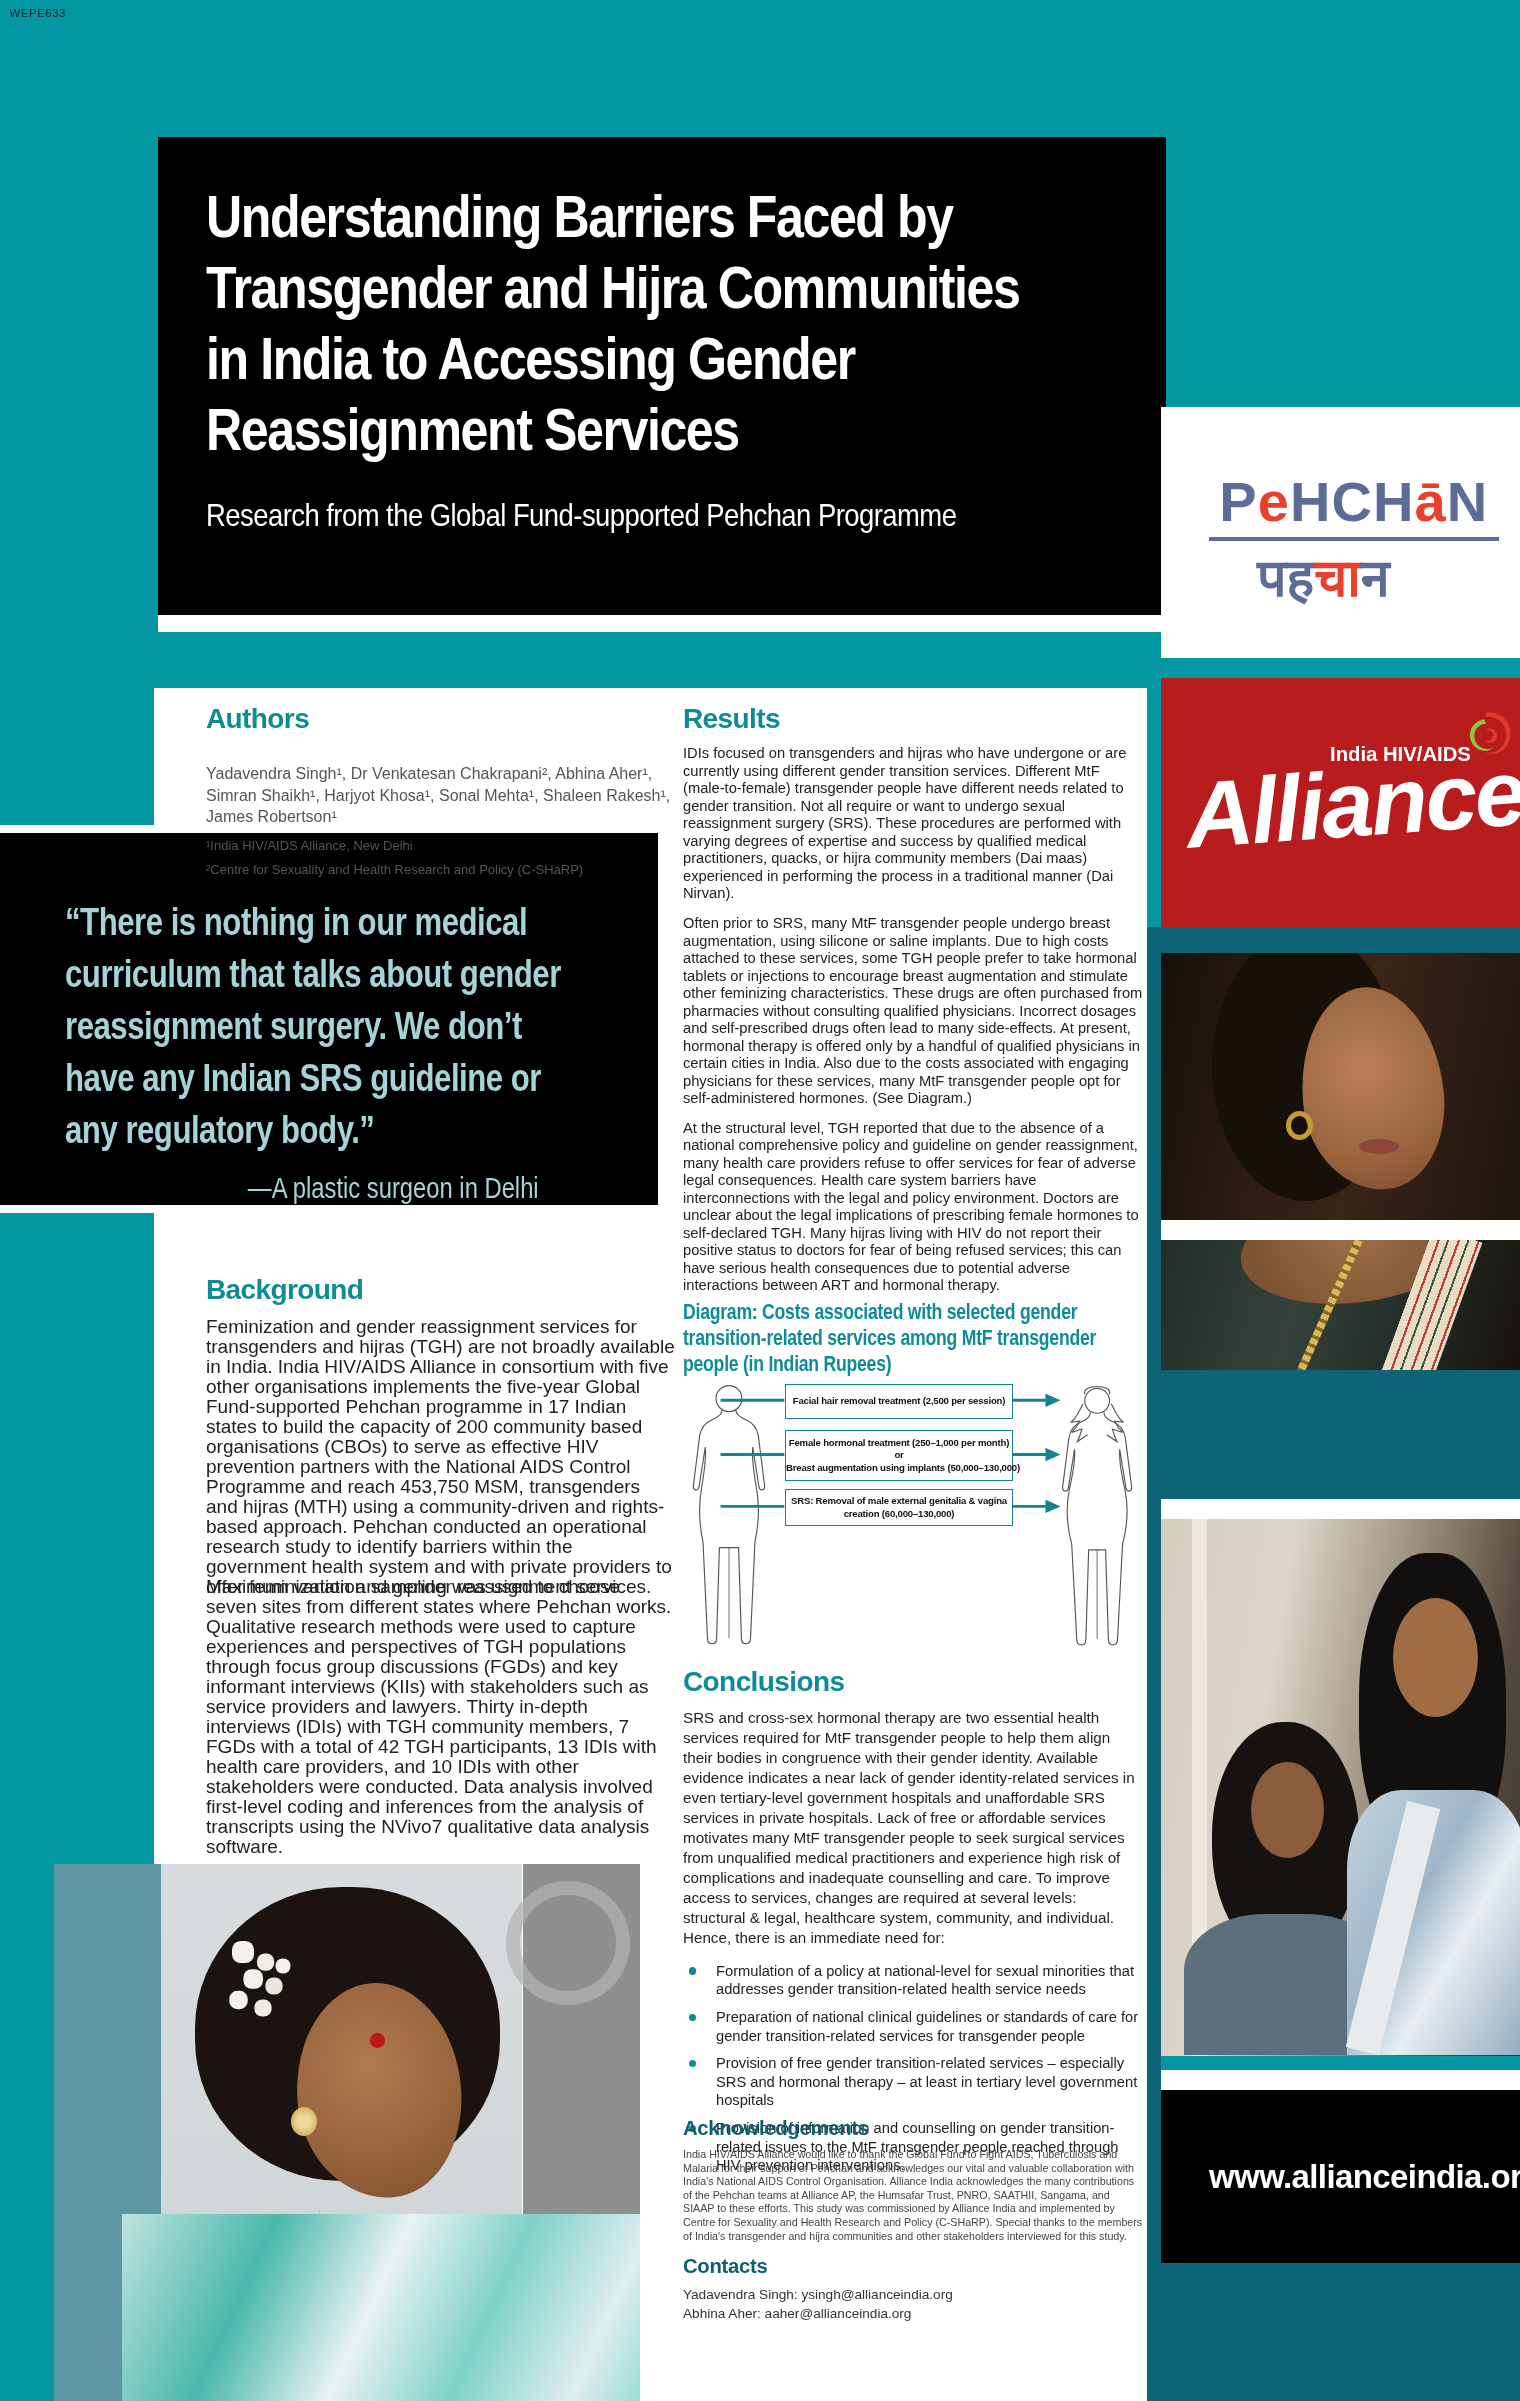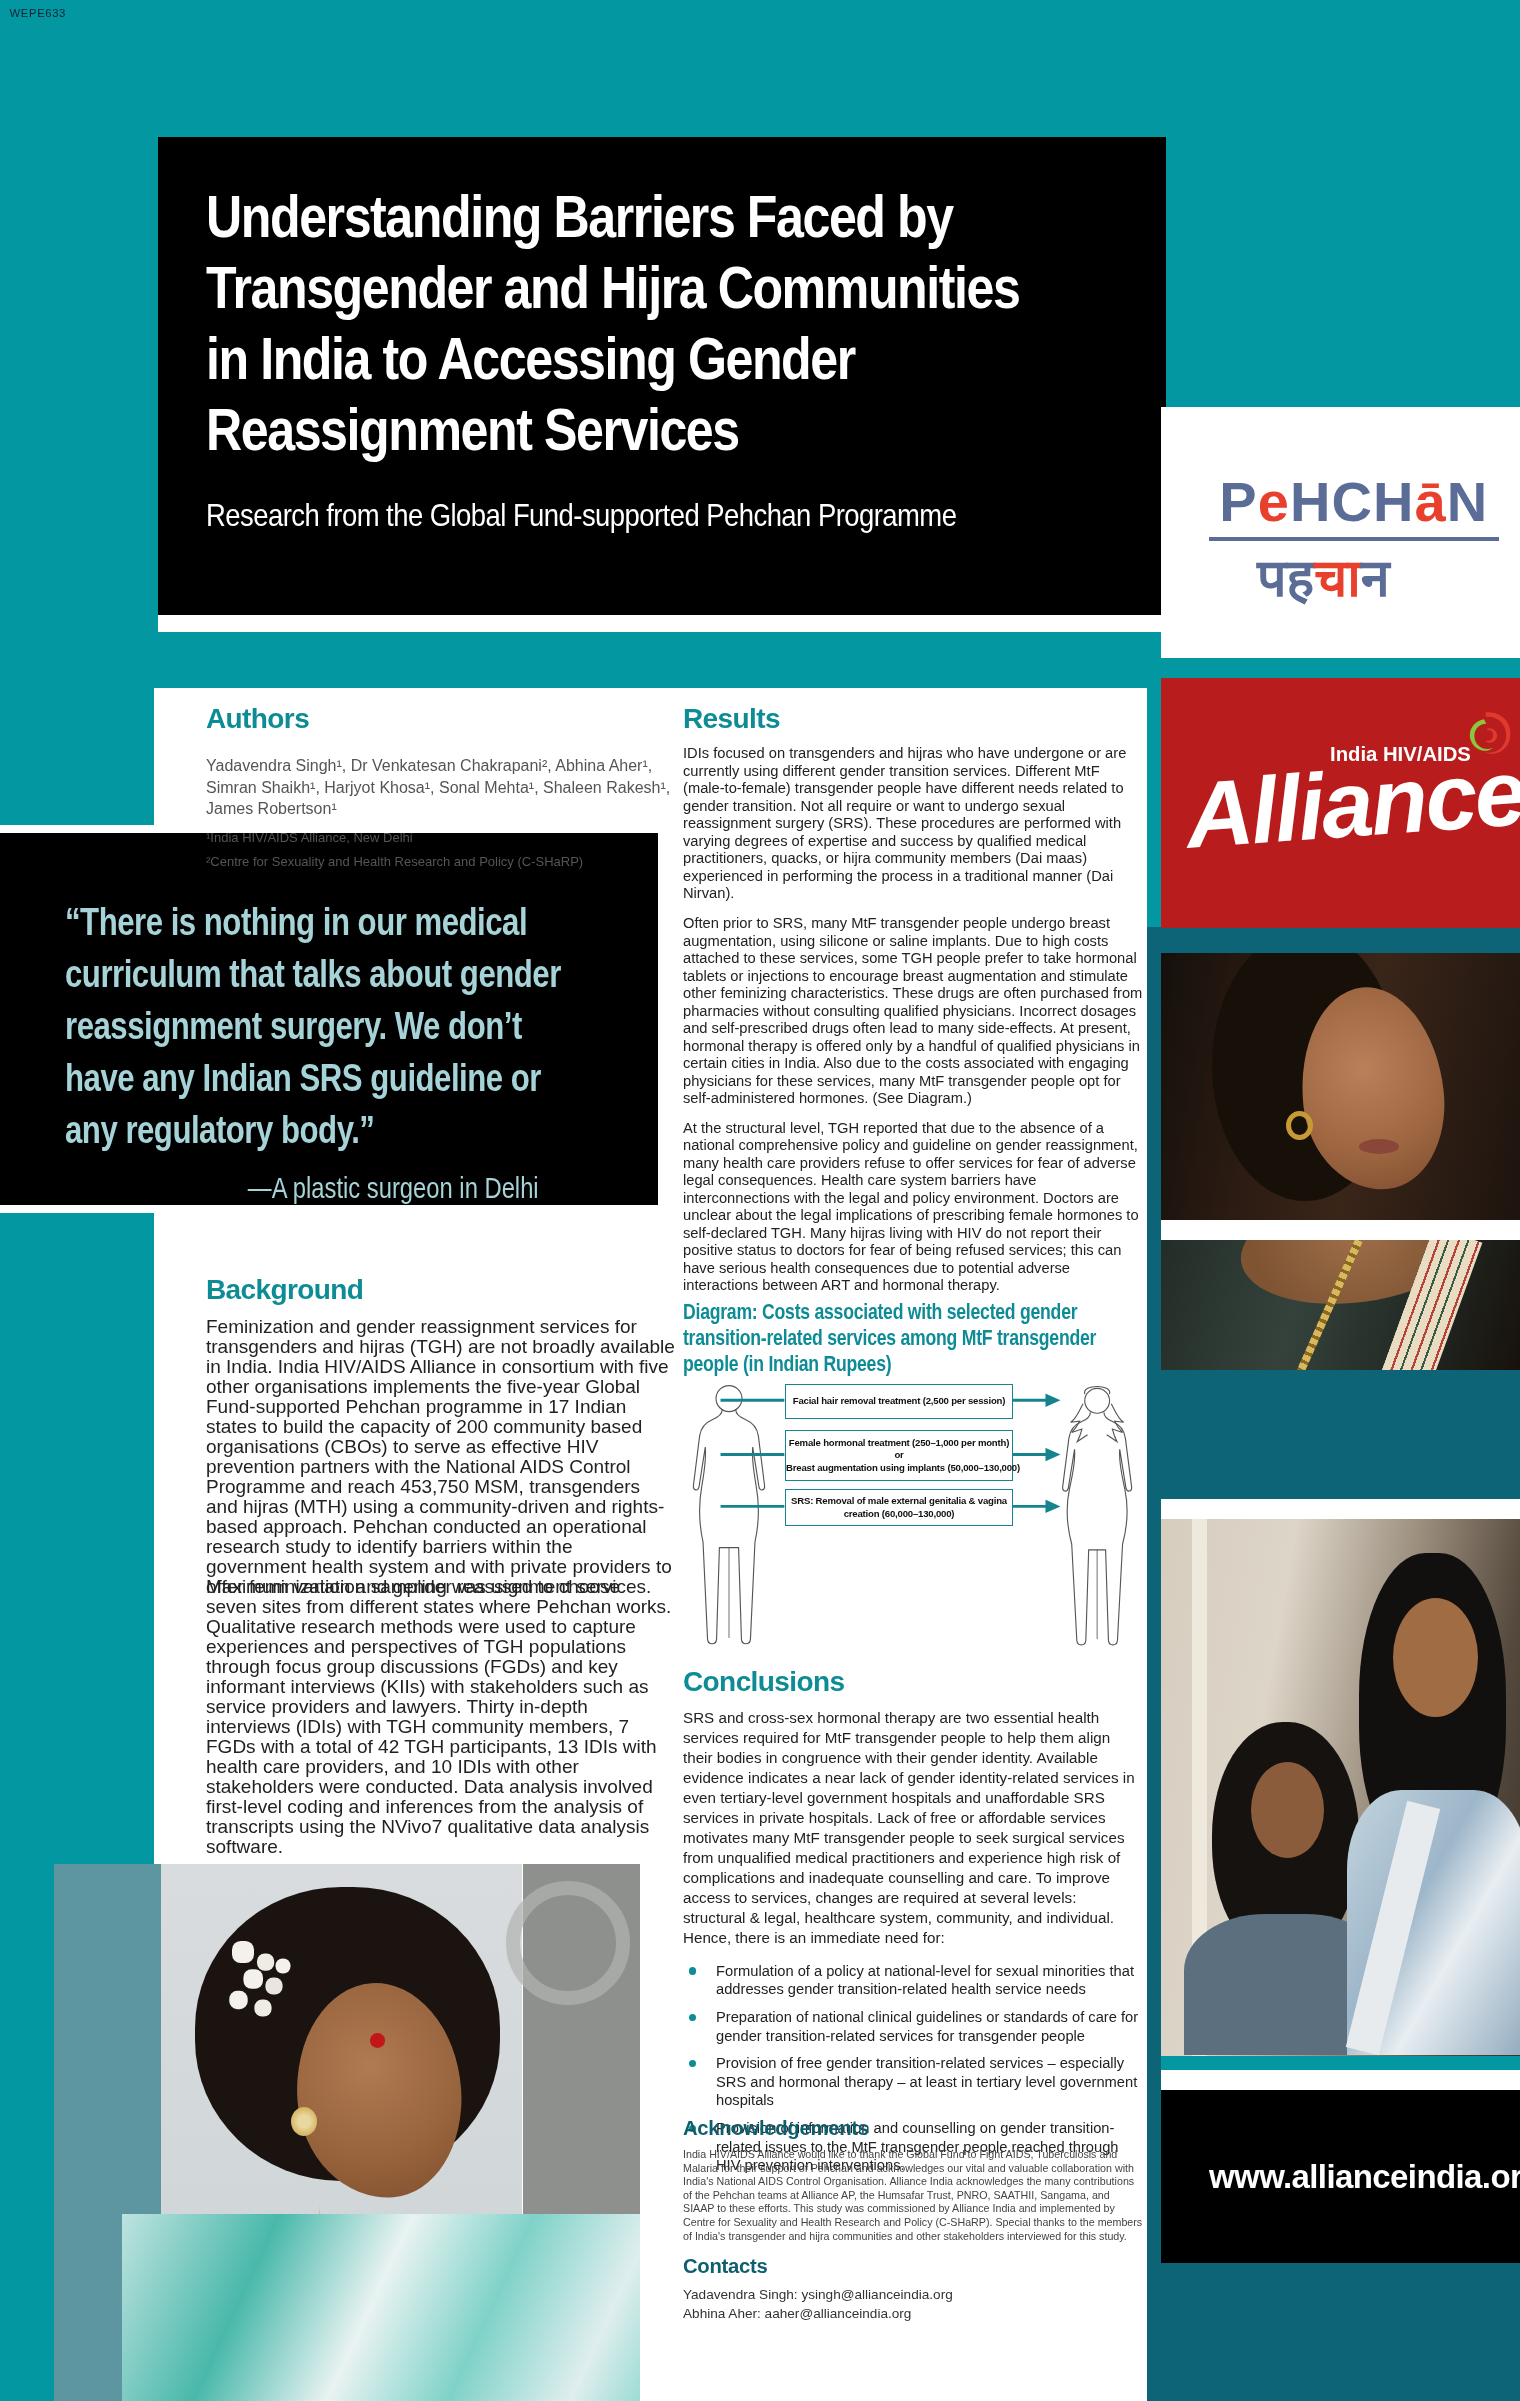--- a/index.html
+++ b/index.html
@@ -134,21 +134,21 @@
       <div class="quote-line">curriculum that talks about gender</div>
       <div class="quote-line">reassignment surgery. We don’t</div>
       <div class="quote-line">have any Indian SRS guideline or</div>
       <div class="quote-line">any regulatory body.”</div>
       <div class="quote-attr">—A plastic surgeon in Delhi</div>
     </div>
   </div>
 
   <div class="abs col-left" style="top:703px;">
     <div class="h-teal">Authors</div>
-    <div class="names" style="margin-top:20px;">Yadavendra Singh¹, Dr Venkatesan Chakrapani², Abhina Aher¹, Simran Shaikh¹, Harjyot Khosa¹, Sonal Mehta¹, Shaleen Rakesh¹, James Robertson¹</div>
+    <div class="names" style="margin-top:28px;">Yadavendra Singh¹, Dr Venkatesan Chakrapani², Abhina Aher¹, Simran Shaikh¹, Harjyot Khosa¹, Sonal Mehta¹, Shaleen Rakesh¹, James Robertson¹</div>
     <div class="affil" style="margin-top:10.2px;">¹India HIV/AIDS Alliance, New Delhi</div>
     <div class="affil" style="margin-top:9px;">²Centre for Sexuality and Health Research and Policy (C-SHaRP)</div>
   </div>
 
   <div class="abs col-left" style="top:1274px;">
     <div class="h-teal">Background</div>
     <div class="body-txt" style="margin-top:11.3px;">Feminization and gender reassignment services for transgenders and hijras (TGH) are not broadly available in India. India HIV/AIDS Alliance in consortium with five other organisations implements the five-year Global Fund-supported Pehchan programme in 17 Indian states to build the capacity of 200 community based organisations (CBOs) to serve as effective HIV prevention partners with the National AIDS Control Programme and reach 453,750 MSM, transgenders and hijras (MTH) using a community-driven and rights-based approach. Pehchan conducted an operational research study to identify barriers within the government health system and with private providers to offer feminization and gender reassignment services.</div>
   </div>
 
   <div class="abs col-left" style="top:1566px;">

